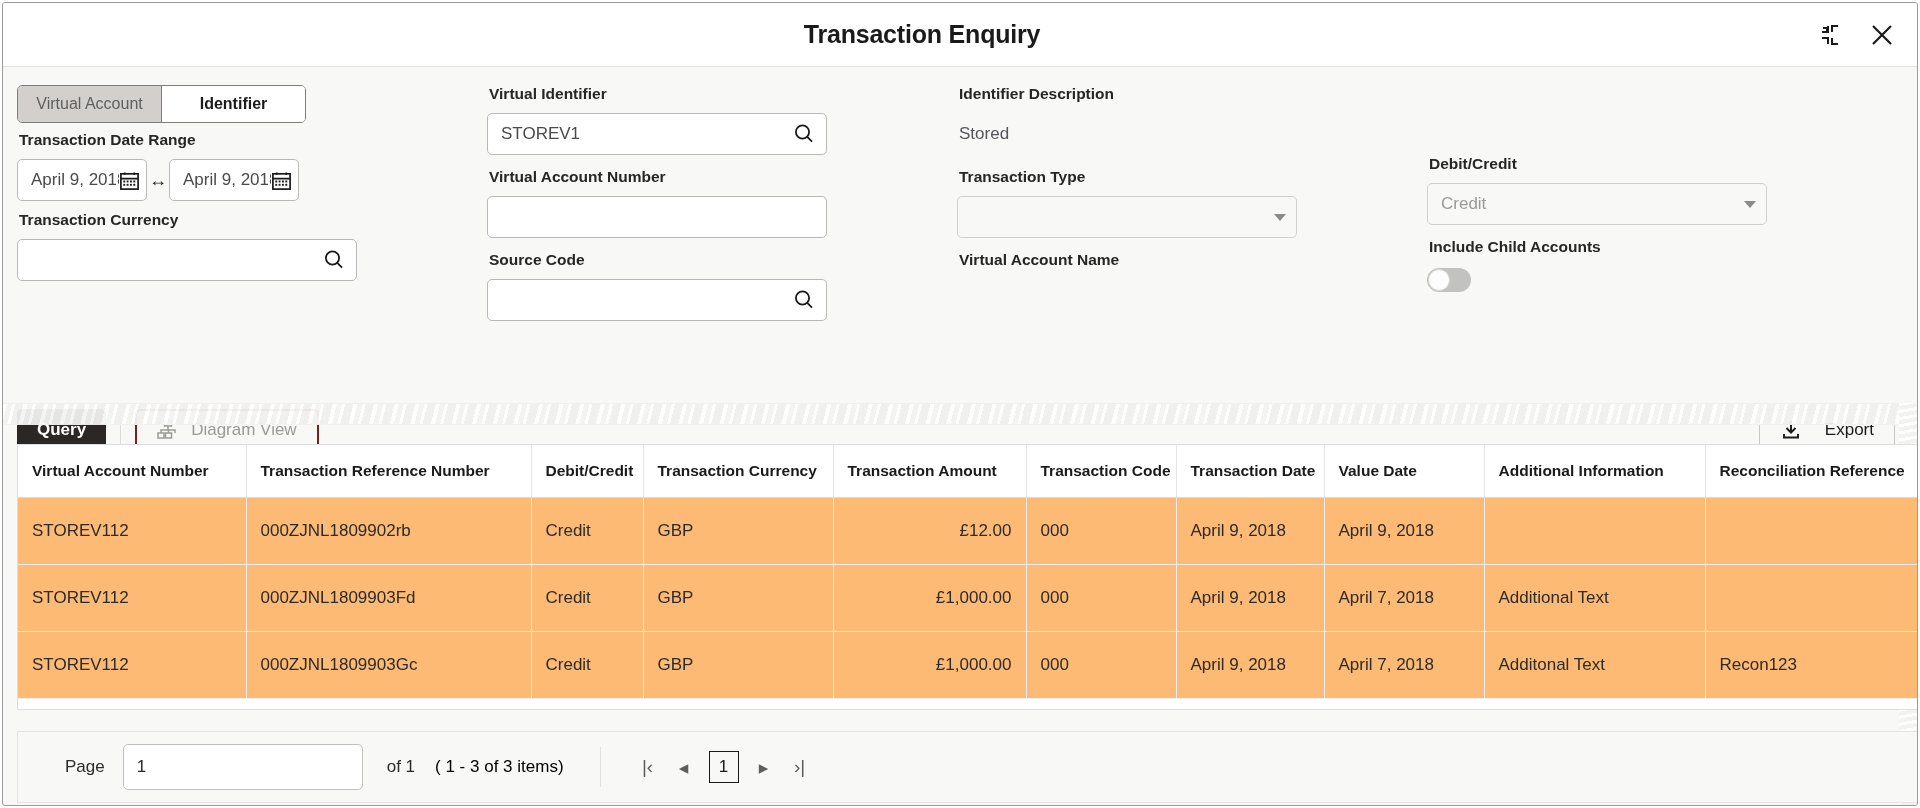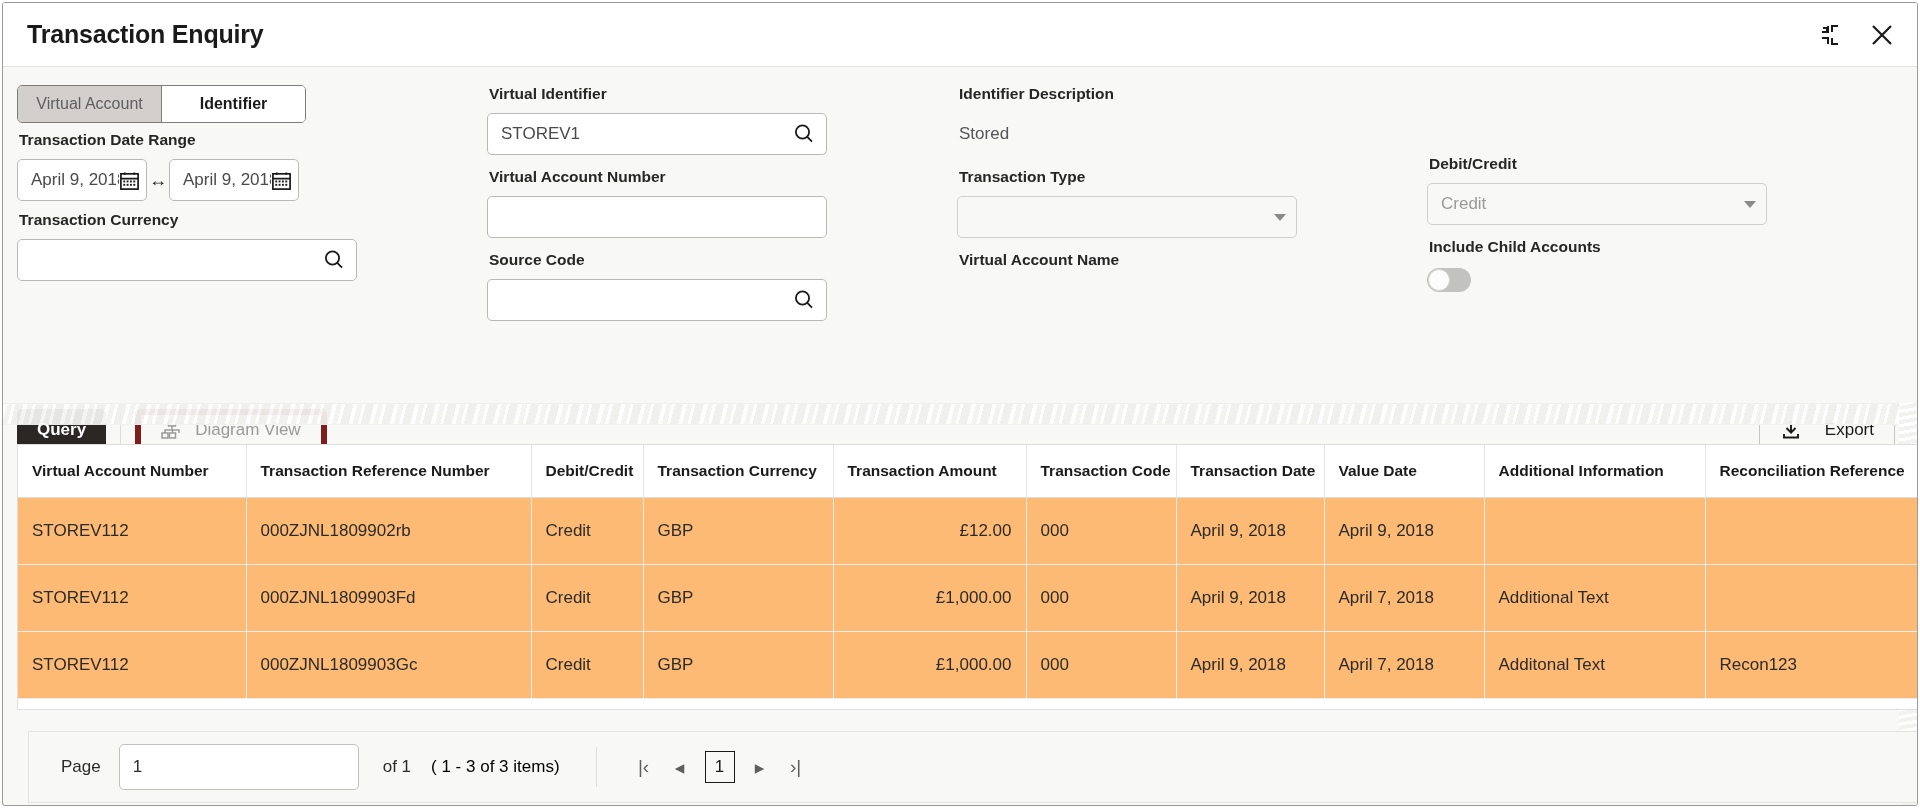--- a/index.html
+++ b/index.html
@@ -27,20 +27,21 @@
     display: flex;
     align-items: center;
     padding: 0 22px 0 24px;
   }
   .title {
     font-size: 25px;
     font-weight: bold;
     color: #1a1a1a;
     letter-spacing: -0.2px;
     flex: 1;
+    text-align: center;
   }
   .winbtns { display: flex; align-items: center; gap: 26px; }
   .winbtn {
     width: 26px; height: 26px;
     display: flex; align-items: center; justify-content: center;
     cursor: pointer;
   }
   
   .formarea {
     position: relative;
@@ -161,21 +162,21 @@
     height: 42px;
     display: flex; align-items: center;
     cursor: pointer;
   }
   .vdiv {
     width: 1px; height: 34px;
     background: #dcdcda;
     margin: 0 14px;
   }
   .btn-ghost {
-    border: 6px solid #7f1d1d;
+    border: 2px solid #7f1d1d;
     border-radius: 5px;
     height: 42px;
     padding: 0 20px;
     display: flex; align-items: center; gap: 12px;
     font-size: 17px;
     color: #9a9a98;
     background: transparent;
     cursor: pointer;
   }
   .btn-export {
@@ -245,29 +246,29 @@
   }
   td.num { text-align: right; }
   
   .c0 { width: 228px; } .c1 { width: 285px; } .c2 { width: 112px; }
   .c3 { width: 190px; } .c4 { width: 193px; } .c5 { width: 150px; }
   .c6 { width: 148px; } .c7 { width: 160px; } .c8 { width: 221px; margin-left: 36px; }
   .c9 { width: 263px; }
   
   .footer {
     position: absolute;
-    left: 25px; right: 0;
+    left: 14px; right: 0;
     top: 728px;
     height: 72px;
     background: #f8f8f7;
     border: 1px solid #e4e4e2;
     border-right: none;
     display: flex;
     align-items: center;
-    padding-left: 32px;
+    padding-left: 47px;
     gap: 18px;
   }
   .pglabel { font-size: 17px; color: #2b2b2b; }
   .pginput {
     width: 240px; height: 46px;
     background: #ffffff;
     border: 1px solid #c0c0be;
     border-radius: 5px;
     font-size: 17px;
     color: #2b2b2b;

